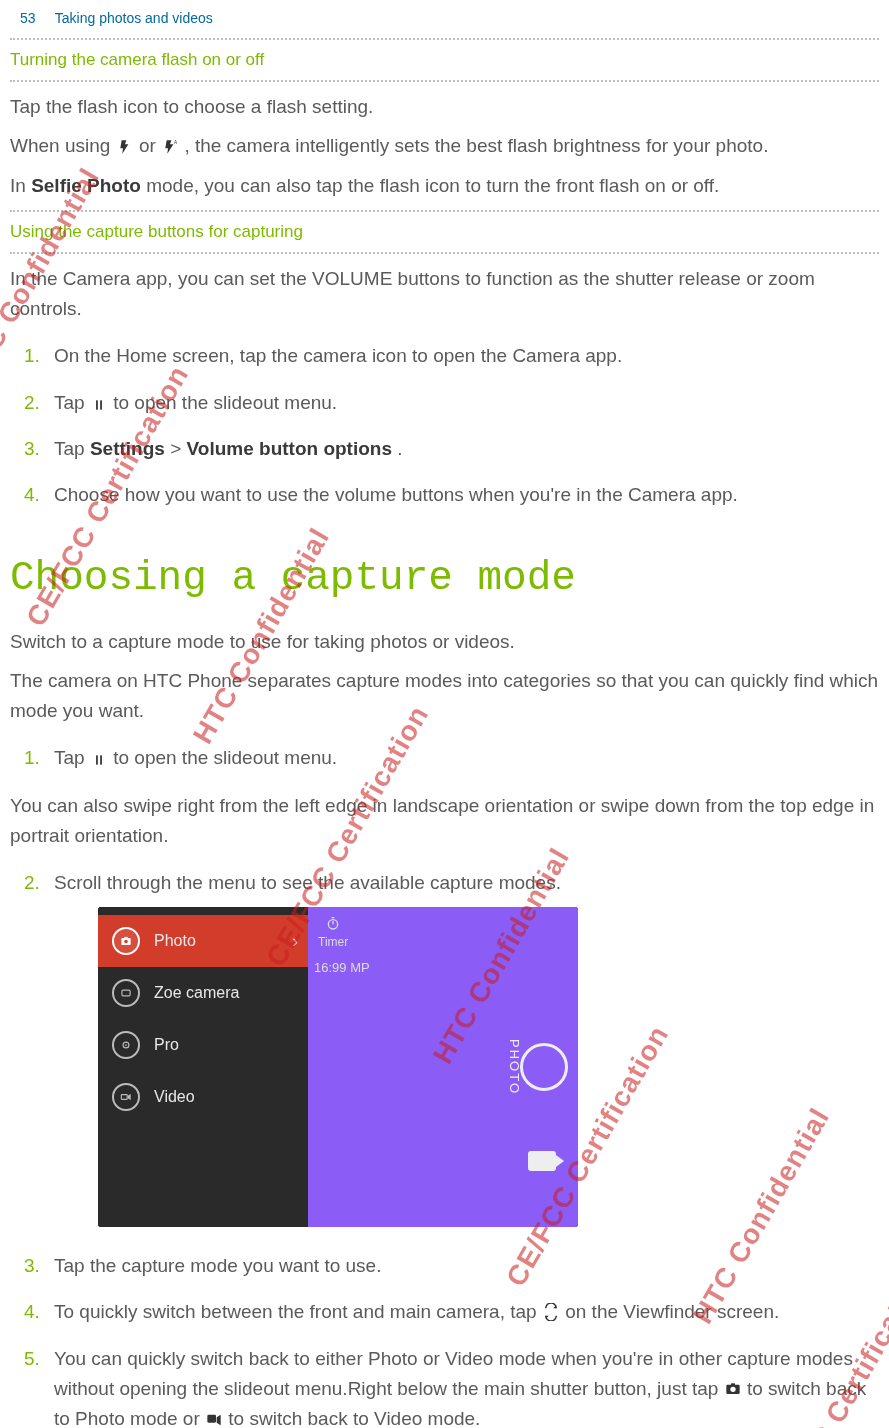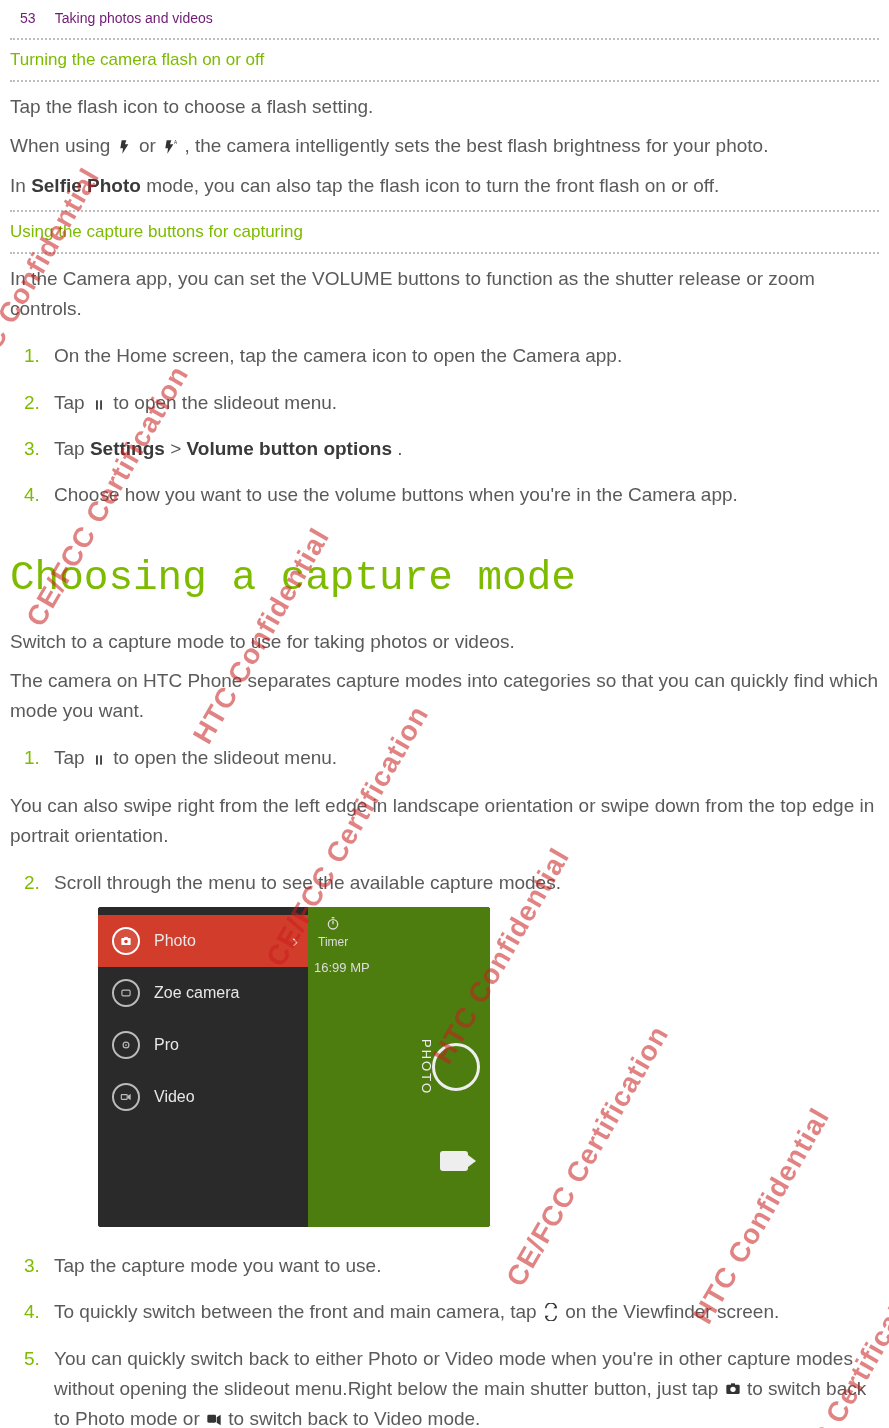--- a/index.html
+++ b/index.html
@@ -1,19 +1,19 @@
 <!DOCTYPE html>
 <html><head>
 <meta charset="utf-8">
 <style>
   * { box-sizing: border-box; margin: 0; padding: 0; }
   html, body { width: 889px; background: #fff; font-family: "Helvetica Neue", Arial, sans-serif; color: #5a5a5a; }
   body { padding: 0 0 40px 0; position: relative; }
 
-  .page-header { padding: 10px 0 6px 10px; font-size: 14px; color: #701a75; }
+  .page-header { padding: 10px 0 6px 10px; font-size: 14px; color: #0369a1; }
 
   .dotted-sep {
     border: none;
     border-top: 2px dotted #bdbdbd;
     margin: 6px 0;
   }
 
   .section-title-sm {
     color: #7dbb00;
     font-size: 17px;
@@ -65,21 +65,21 @@
     vertical-align: -3px;
     width: 18px;
     height: 18px;
     align-items: center;
     justify-content: center;
   }
   .icon-inline svg { display: block; }
 
   .screenshot {
     margin: 8px 0 8px 44px;
-    width: 392px;
+    width: 480px;
     height: 320px;
     background: #1a1a1a;
     border-radius: 3px;
     position: relative;
     overflow: hidden;
   }
   .ss-left {
     position: absolute;
     left: 0; top: 0; bottom: 0;
     width: 210px;
@@ -101,21 +101,21 @@
     width: 28px; height: 28px; border-radius: 50%;
     border: 2px solid #bbb;
     display: inline-flex; align-items: center; justify-content: center;
   }
   .ss-item.sel .circ { border-color: #fff; background: rgba(255,255,255,0.1); }
   .ss-chev { position: absolute; right: 10px; top: 20px; color: #fff; font-size: 18px; }
 
   .ss-right {
     position: absolute;
     left: 210px; right: 0; top: 0; bottom: 0;
-    background: #4d7c0f;
+    background: #8b5cf6;
     text-decoration: underline;
   }
   .ss-timer { position: absolute; left: 10px; top: 8px; color: #ddd; font-size: 12px; display:flex; flex-direction:column; align-items:center; gap:2px;}
   .ss-ratio { position: absolute; left: 6px; top: 54px; color: #ddd; font-size: 13px; line-height: 1.1; display:flex; align-items:center;}
   .ss-photo-label {
     position: absolute;
     right: 36px; top: 50%;
     transform: translateY(-50%) rotate(90deg);
     transform-origin: center;
     color: #eee; font-size: 13px; letter-spacing: 2px;

